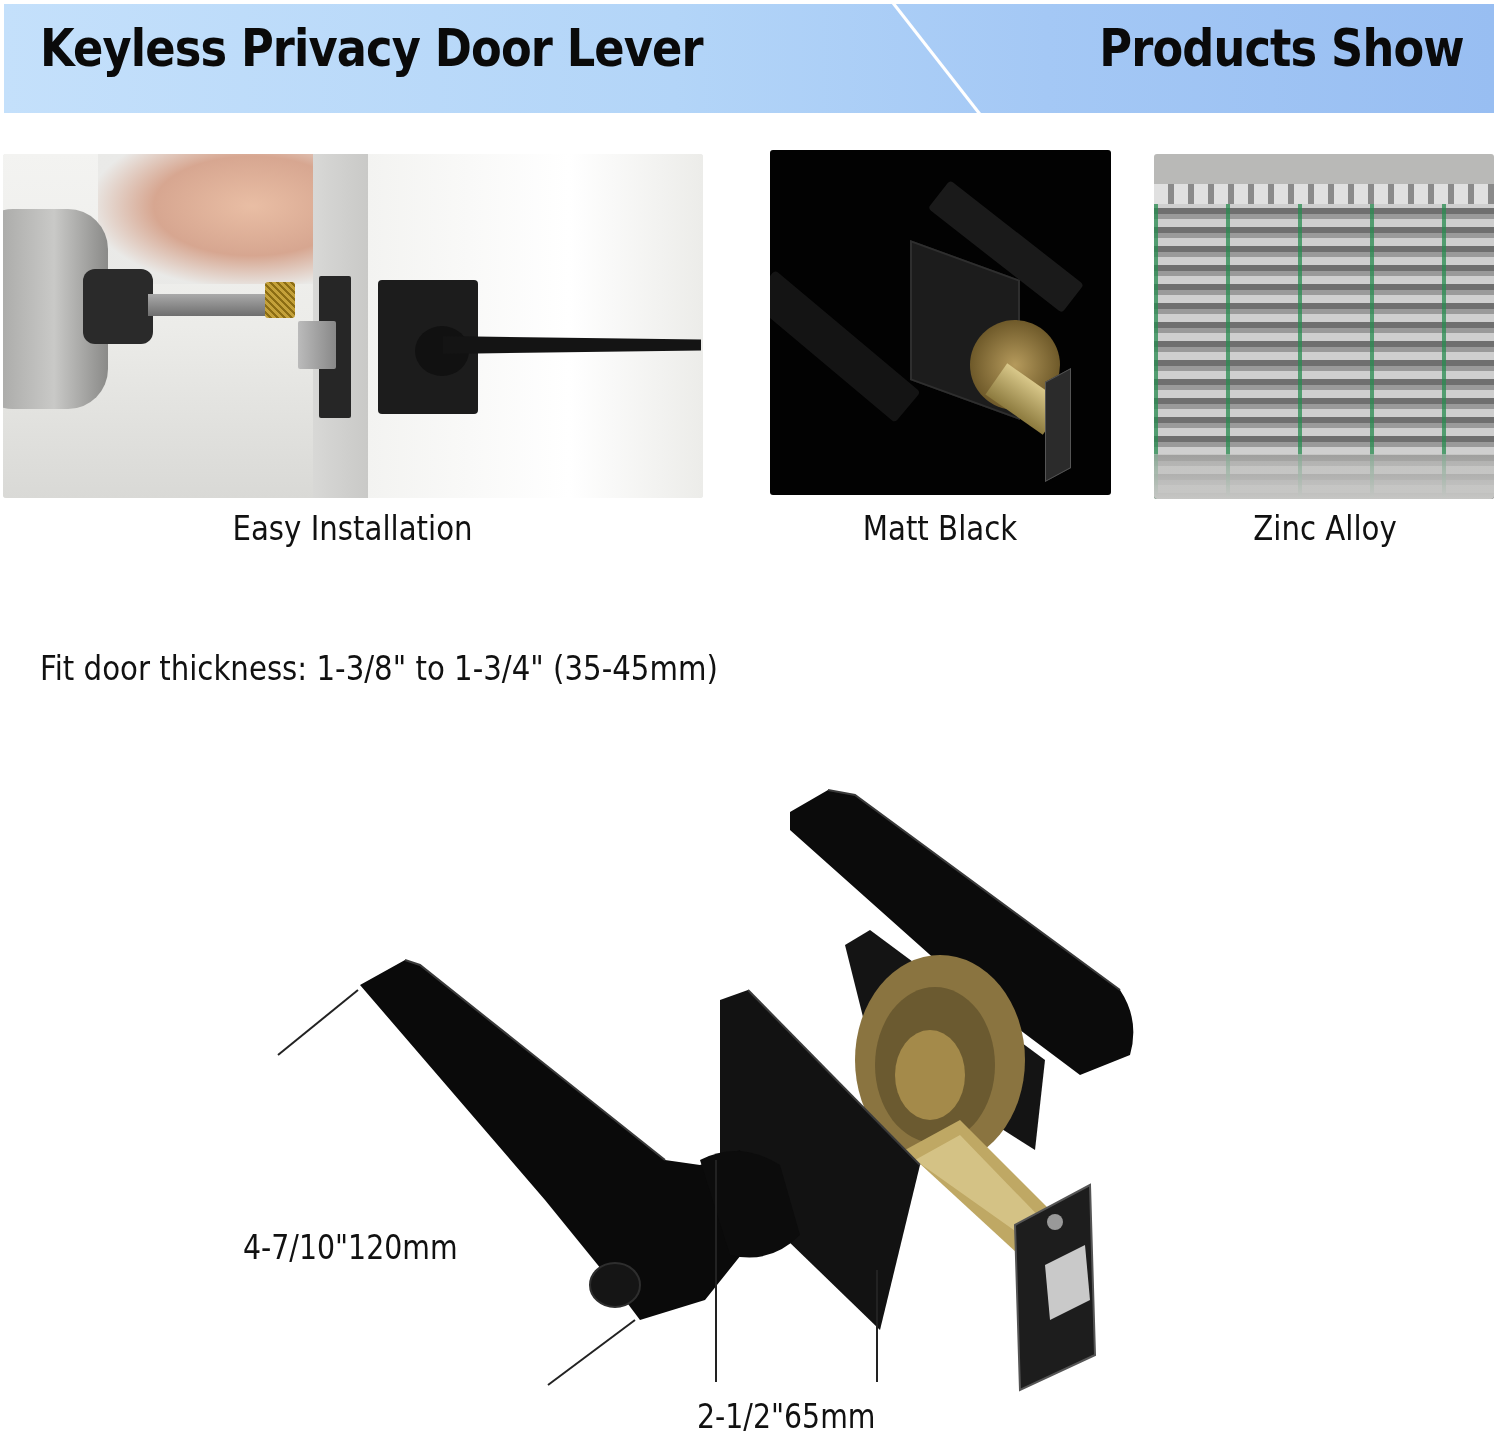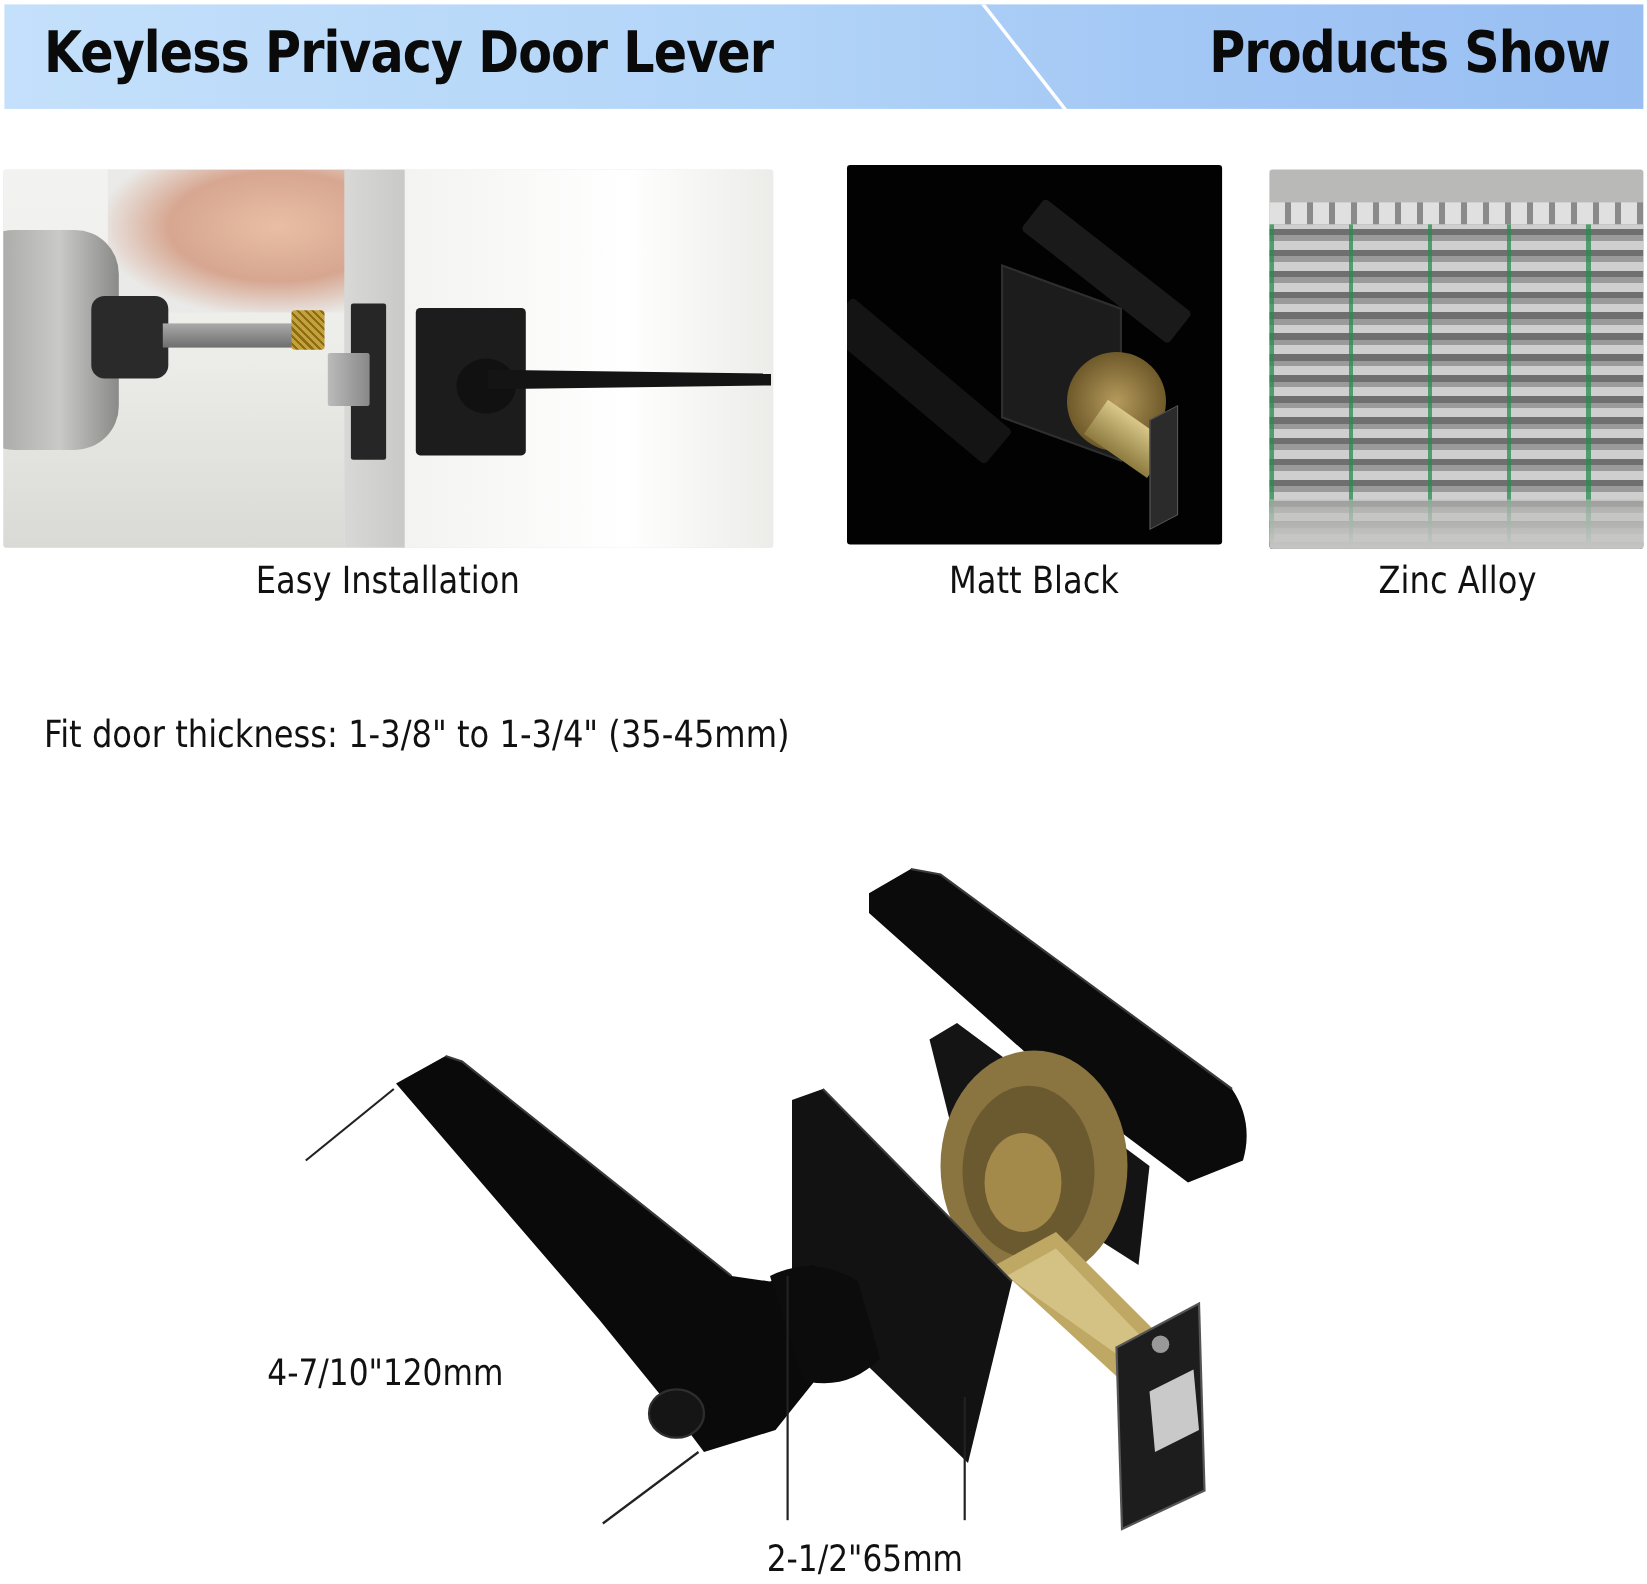--- a/index.html
+++ b/index.html
@@ -1,19 +1,19 @@
 <!DOCTYPE html>
 <html><head>
   <meta charset="utf-8">
   <style>
     * { box-sizing: border-box; margin: 0; padding: 0; }
     html, body { width: 1497px; height: 1440px; background: #ffffff; overflow: hidden; }
     body { position: relative; font-family: "DejaVu Sans", "Liberation Sans", sans-serif; color: #111; }
 
-    .banner { position: absolute; left: 4px; top: 4px; width: 1490px; height: 95px;
+    .banner { position: absolute; left: 4px; top: 4px; width: 1490px; height: 109px;
       background: linear-gradient(90deg, #c4e0fb 0%, #b3d5f8 45%, #a4c8f5 70%, #98bef2 100%);
       overflow: hidden; }
     .banner-slash { position: absolute; left: 880px; top: -10px; width: 4px; height: 130px;
       background: #ffffff; transform: skewX(38deg); transform-origin: top left; }
     .banner-title { position: absolute; left: 36px; top: 14px; font-size: 52px; font-weight: bold;
       letter-spacing: -1px; color: #0a0a0a; font-family: "DejaVu Sans", sans-serif; transform: scaleX(0.86); transform-origin: left; white-space: nowrap; }
     .banner-right { position: absolute; right: 30px; top: 14px; font-size: 52px; font-weight: bold;
       letter-spacing: -1px; color: #0a0a0a; transform: scaleX(0.86); transform-origin: right; white-space: nowrap; }
 
     .feature { position: absolute; }

